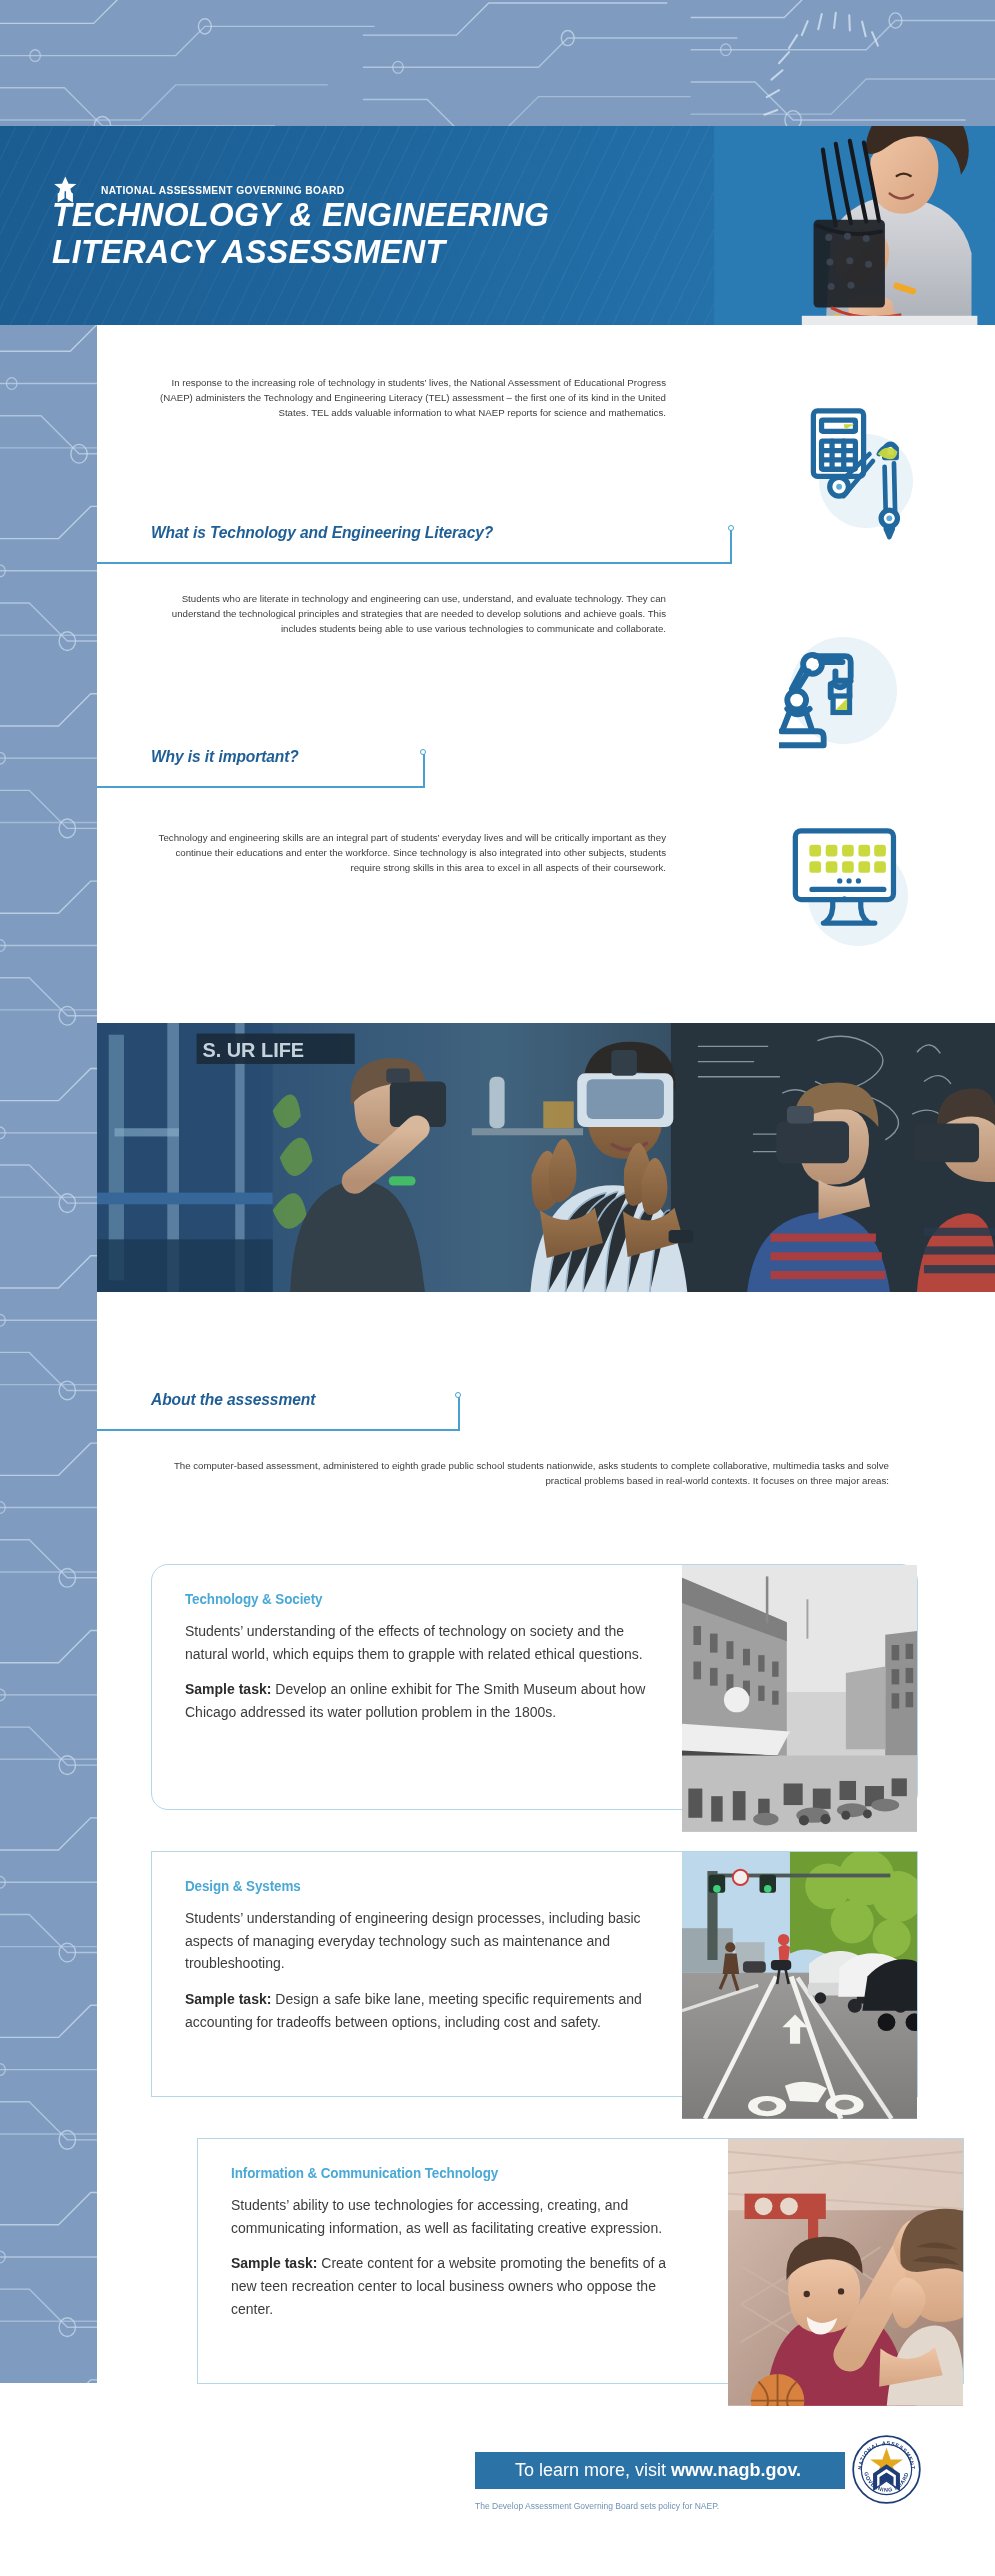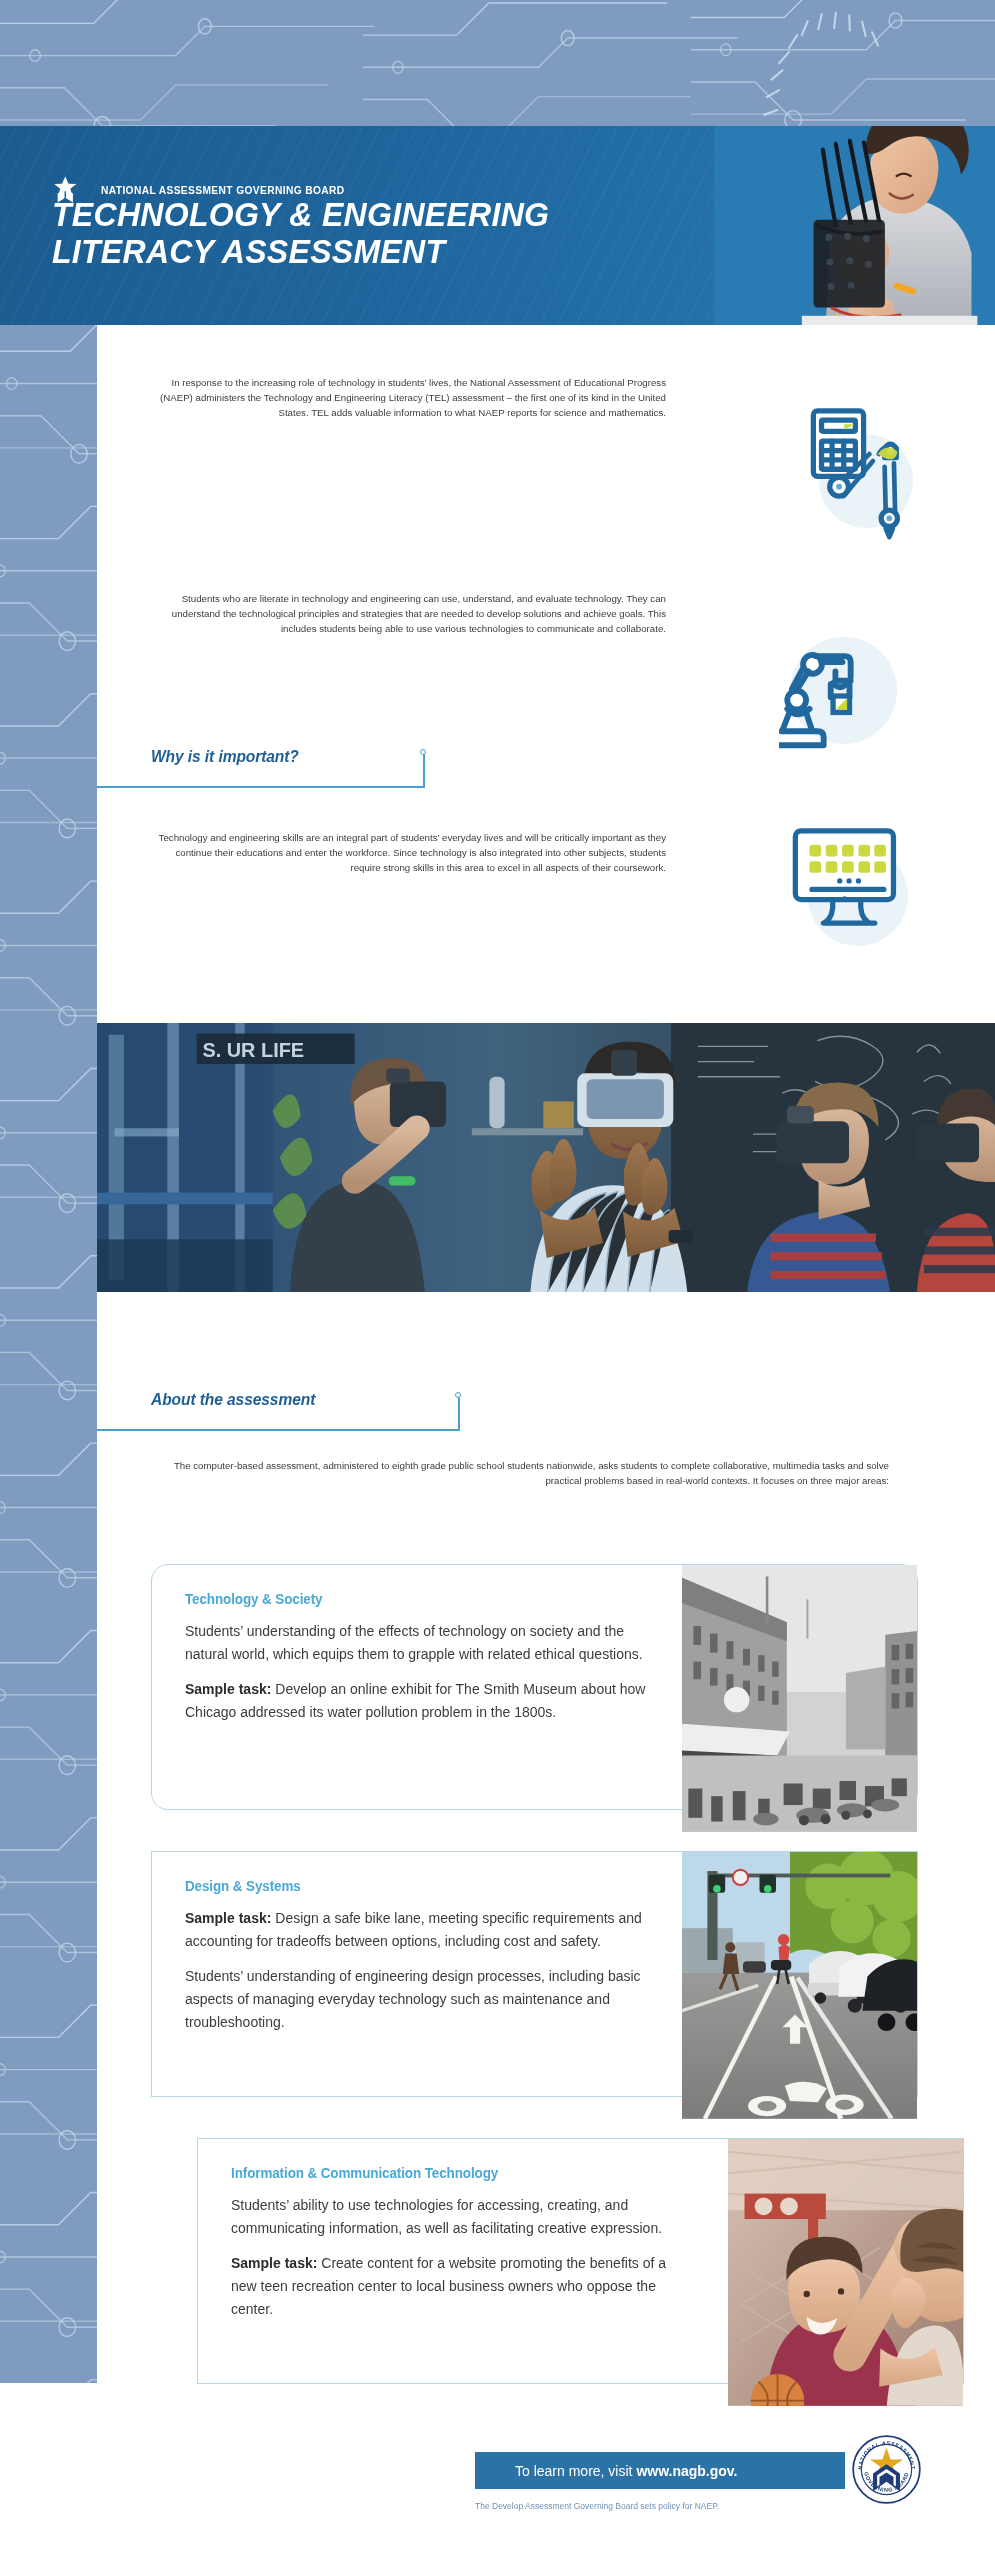--- a/index.html
+++ b/index.html
@@ -209,21 +209,21 @@
   
   .footer-bar {
     position: absolute;
     left: 475px; top: 2452px;
     width: 370px; height: 37px;
     background: #2b72a6;
     display: flex; align-items: center;
   }
   .footer-bar span {
     color: #ffffff;
-    font-size: 14px;
+    font-size: 18px;
     padding-left: 20px;
     white-space: nowrap;
   }
   .footer-bar b { font-weight: bold; }
   .footer-note {
     position: absolute;
     left: 475px; top: 2501px;
     color: #6f91b5;
     font-size: 8.5px;
     white-space: nowrap;
@@ -404,20 +404,26 @@
       <path d="M100 45 l18 0 l-16 9 -2 -9 z" fill="#cada3e"></path>
       <circle cx="92" cy="152" r="16" fill="#ffffff" stroke="#20689e" stroke-width="9"></circle>
       <circle cx="92" cy="152" r="5" fill="#5ea9d8"></circle>
       <circle cx="178" cy="206" r="14" fill="#ffffff" stroke="#20689e" stroke-width="9"></circle>
       <circle cx="178" cy="206" r="5" fill="#5ea9d8"></circle>
       <path d="M158 96 q16 -20 34 -4 q-4 24 -34 4 z" fill="#cada3e" opacity=".95"></path>
       <path d="M172 224 l6 14 6 -14 z" fill="none" stroke="#20689e" stroke-width="8" stroke-linejoin="round"></path>
     </svg>
   </div>
 
+  <div class="sec-head" style="top:521px; width:635px;">
+    <div class="rule-h" style="width:635px;"></div>
+    <div class="rule-v" style="left:633px;"></div>
+    <div class="knob" style="left:631px; bottom:33px;"></div>
+    <h2>What is Technology and Engineering Literacy?</h2>
+  </div>
 
   <div class="body-col" style="top:591px;">Students who are literate in technology and engineering can use, understand, and evaluate technology. They can understand the technological principles and strategies that are needed to develop solutions and achieve goals. This includes students being able to use various technologies to communicate and collaborate.</div>
 
   <div class="illus" style="left:779px; top:615px; width:141px; height:135px;">
     <div class="halo" style="left:10.5px; top:22px; width:107px; height:107px;"></div>
     <svg width="141" height="135" viewBox="0 0 240 230" xmlns="http://www.w3.org/2000/svg">
       <g fill="none" stroke="#20689e" stroke-width="10" stroke-linecap="round" stroke-linejoin="round">
         <circle cx="57" cy="84" r="16" fill="#ffffff"></circle>
         <path d="M72 80 H108"></path>
         <path d="M62 70 H112 q10 0 10 10 v26"></path>
@@ -679,22 +685,22 @@
           <rect y="0" width="370" height="420" fill="#ffffff" opacity=".06"></rect>
         </svg>
       </div>
     </div>
   </div>
 
   <div class="card" style="top:1851px; height:246px;">
     <div class="card-inner">
       <div class="card-body">
         <div class="card-title">Design &amp; Systems</div>
+        <p class="card-p">Students’ understanding of engineering design processes, including basic aspects of managing everyday technology such as maintenance and troubleshooting.</p>
         <p class="card-p"><b>Sample task:</b><span> Design a safe bike lane, meeting specific requirements and accounting for tradeoffs between options, including cost and safety.</span></p>
-        <p class="card-p">Students’ understanding of engineering design processes, including basic aspects of managing everyday technology such as maintenance and troubleshooting.</p>
       </div>
       <div class="card-img">
         <svg viewBox="0 0 370 420" preserveAspectRatio="xMidYMid slice" xmlns="http://www.w3.org/2000/svg">
           <defs>
             <linearGradient id="roadg" x1="0" y1="0" x2="0" y2="1">
               <stop offset="0" stop-color="#9b9a98"></stop>
                 <stop offset="1" stop-color="#7d7c7a"></stop>
             </linearGradient>
           </defs>
           <rect width="370" height="420" fill="#bcd8ea"></rect>

